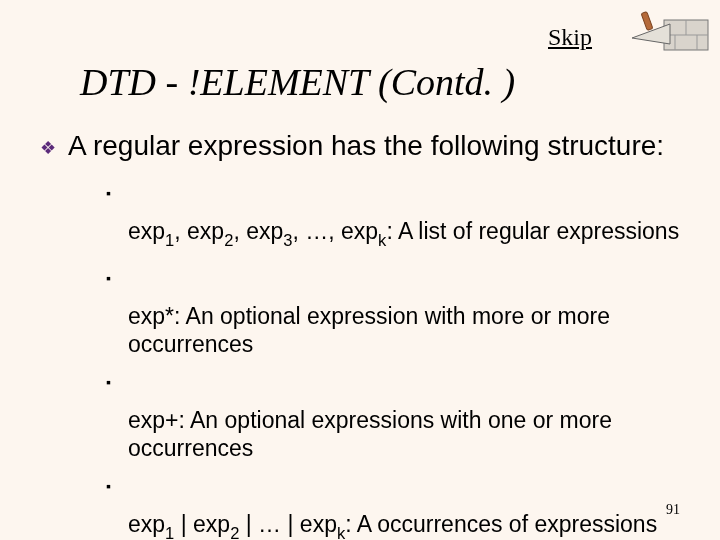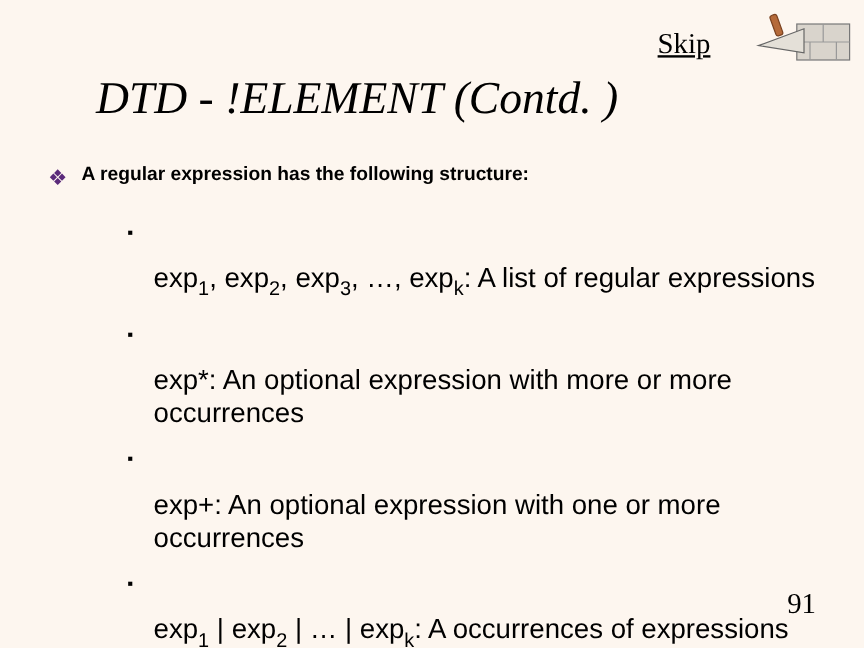--- a/index.html
+++ b/index.html
@@ -57,23 +57,22 @@
   }
   .l1-bullet {
     flex: 0 0 28px;
     color: #5b2a7a;
     font-size: 18px;
     line-height: 30px;
     padding-top: 3px;
   }
   .l1-text {
     font-family: Arial, Helvetica, sans-serif;
-    font-size: 16px;
+    font-size: 28px;
     line-height: 32px;
-    font-weight: bold;
   }
   .sublist {
     margin-left: 66px;
     margin-top: 6px;
   }
   .level2 {
     display: flex;
     align-items: flex-start;
     margin-bottom: 8px;
   }
@@ -93,21 +92,21 @@
     font-size: 0.72em;
     vertical-align: sub;
     position: relative;
     top: 0.1em;
   }
   .pagenum {
     position: absolute;
     right: 28px;
     bottom: 22px;
     font-family: "Times New Roman", Times, serif;
-    font-size: 24px;
+    font-size: 14px;
     color: #000;
   }
 </style>
 </head>
 <body>
 
 <div class="slide">
 
   <a class="skip" href="#">Skip</a>
 
@@ -141,21 +140,21 @@
       <div class="level2">
         <div class="l2-bullet">▪</div>
         <div class="l2-text">
           <span>exp*: An optional expression with more or more occurrences</span>
         </div>
       </div>
 
       <div class="level2">
         <div class="l2-bullet">▪</div>
         <div class="l2-text">
-          <span>exp+: An optional expression with one or more occurrences</span>
+          <span>exp+: An optional expressions with one or more occurrences</span>
         </div>
       </div>
 
       <div class="level2">
         <div class="l2-bullet">▪</div>
         <div class="l2-text">
           <span>exp</span><span class="sub">1</span><span> | exp</span><span class="sub">2</span><span> | … | exp</span><span class="sub">k</span><span>: A occurrences of expressions</span>
         </div>
       </div>
 

